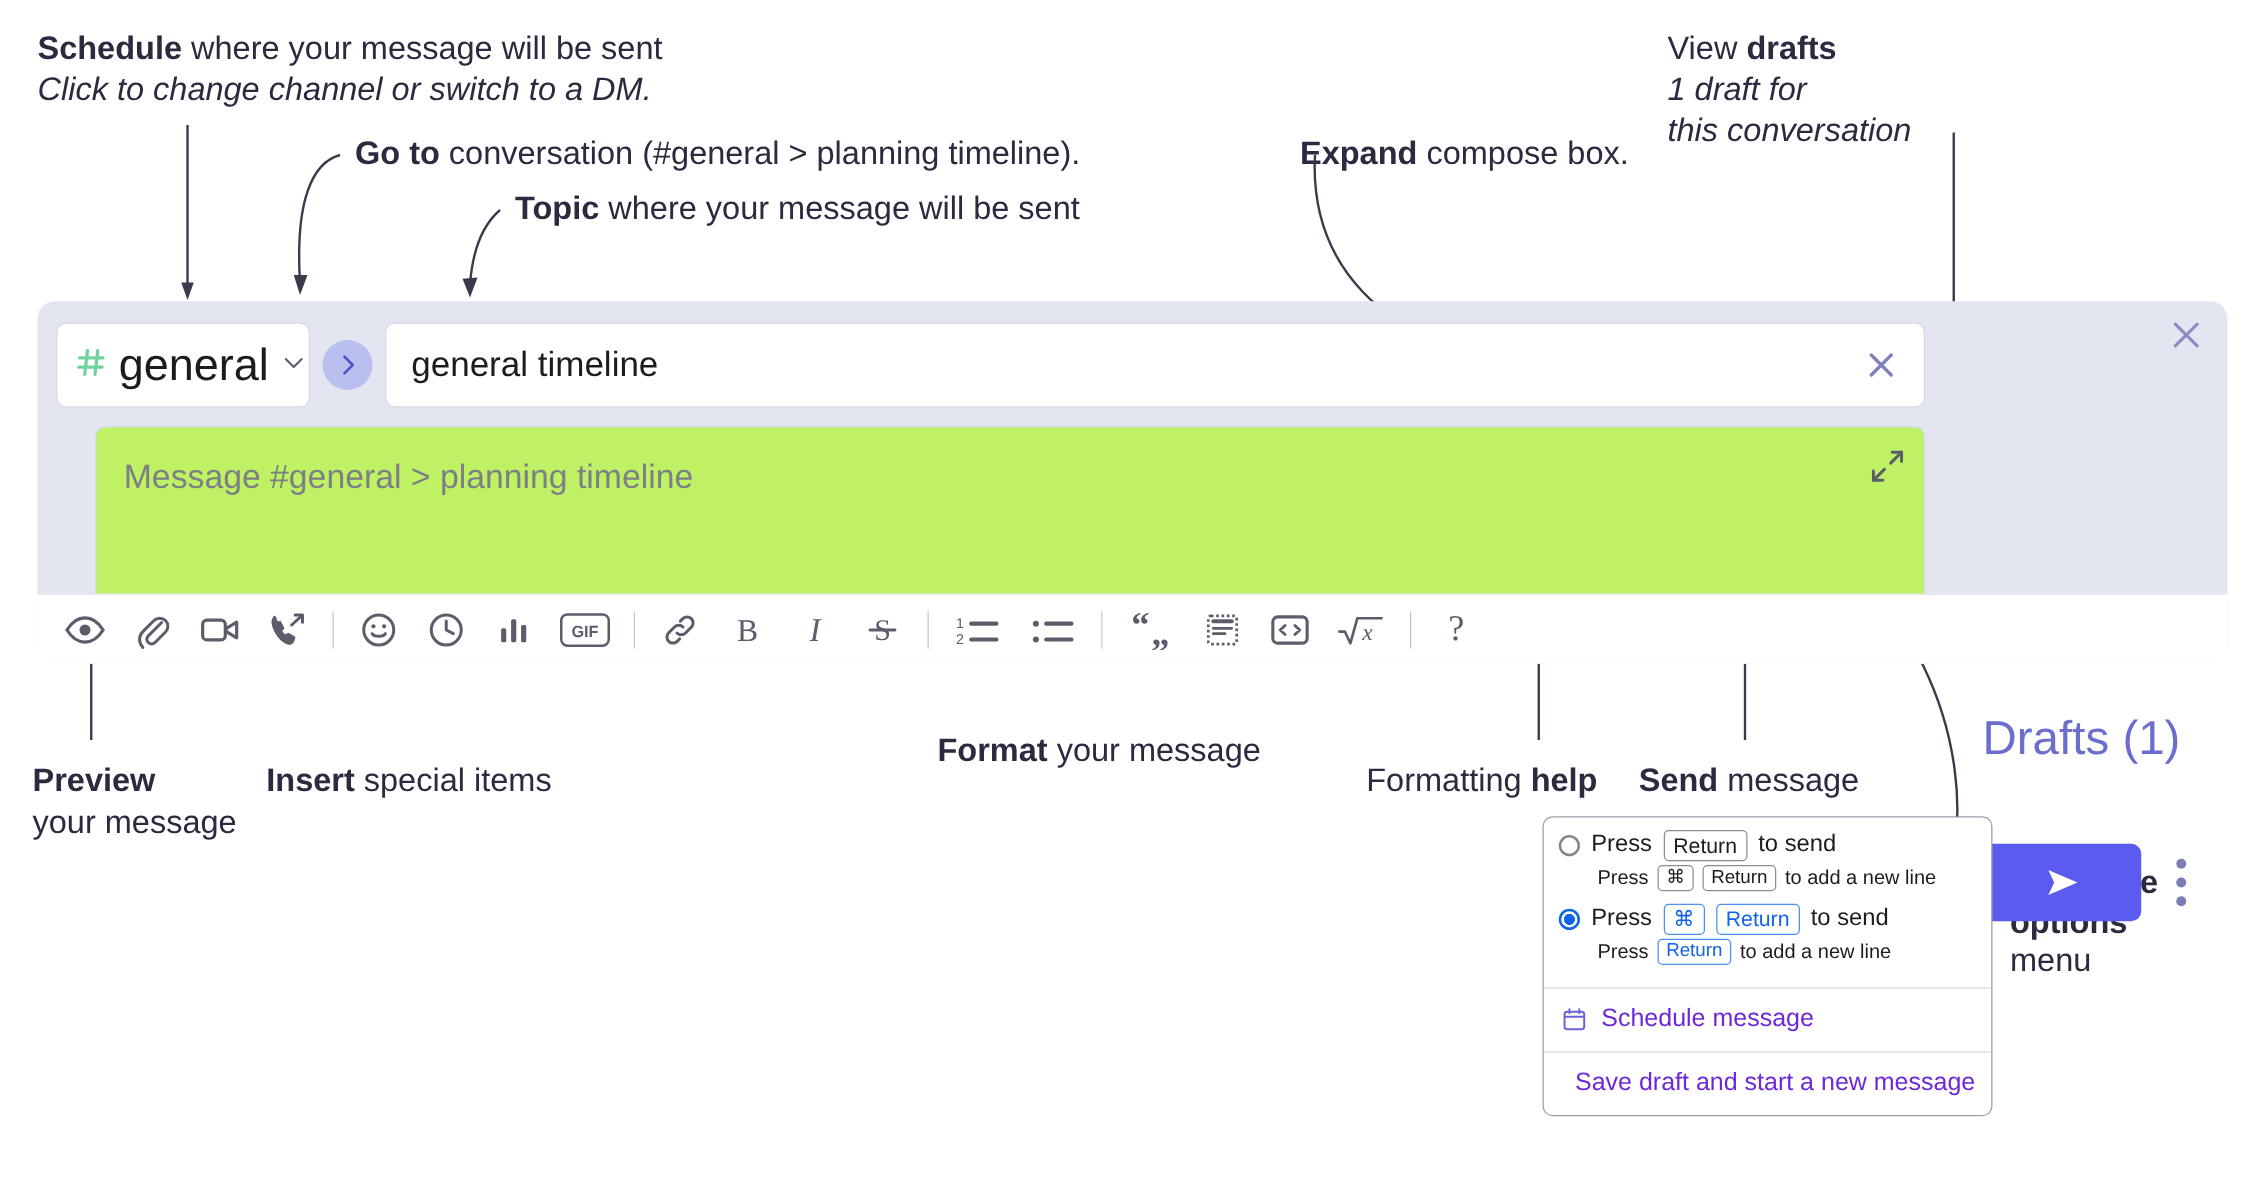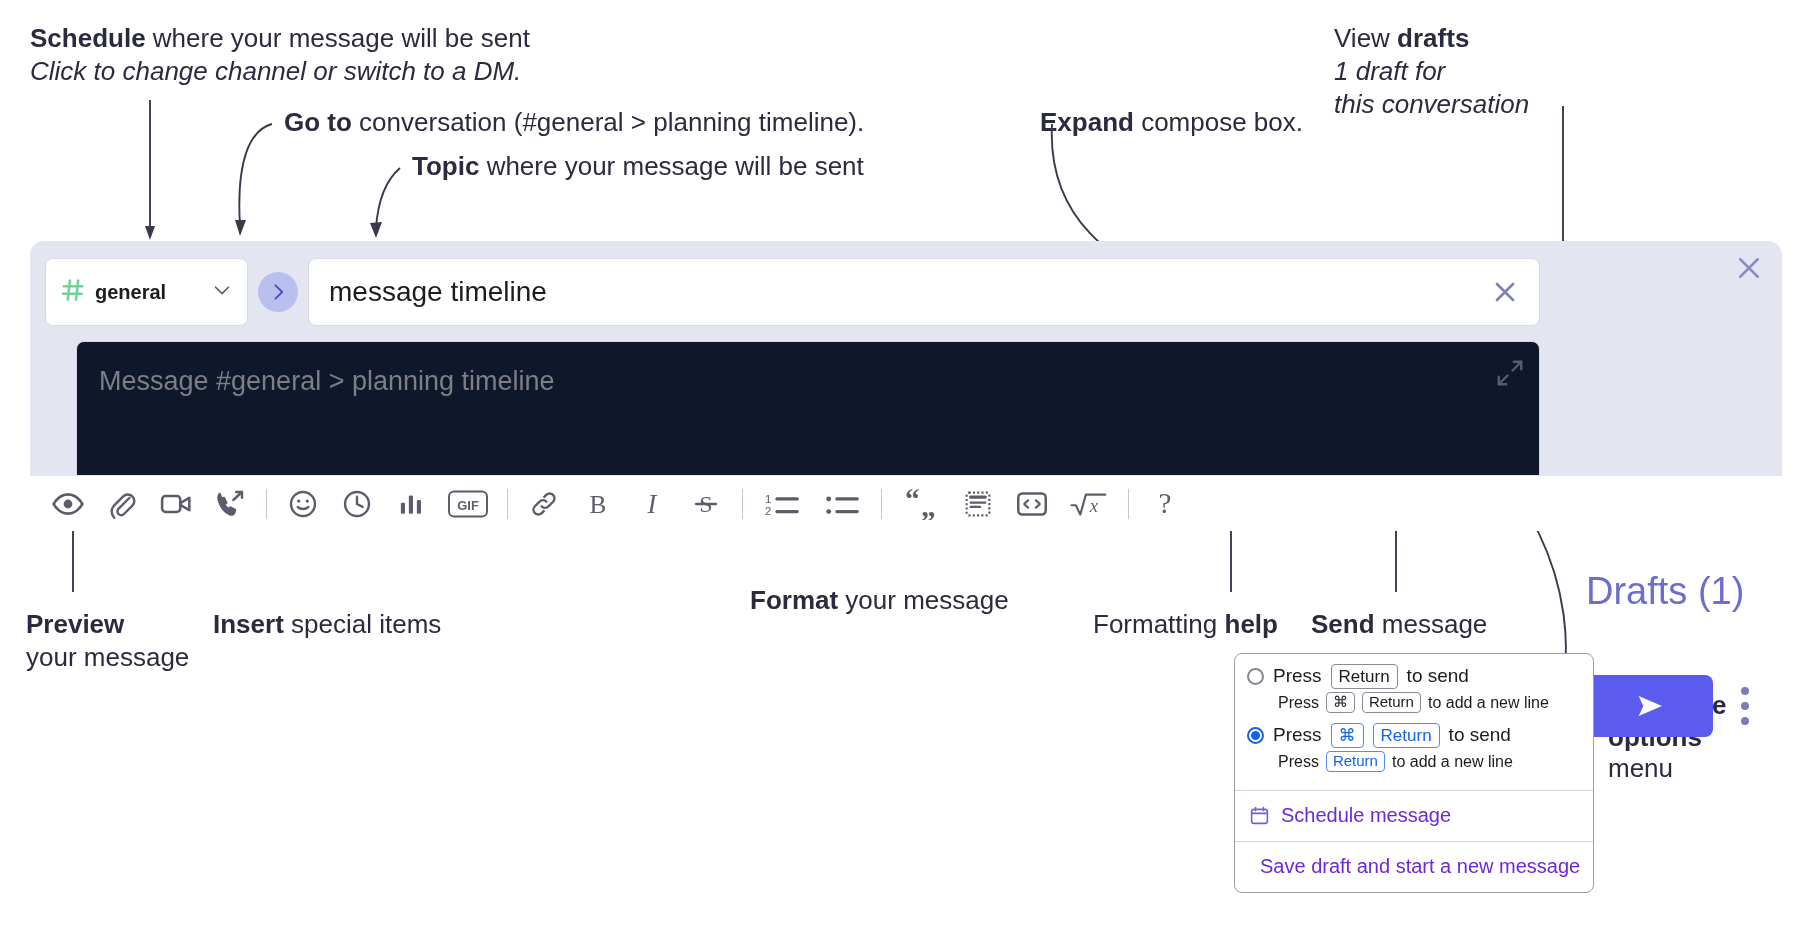--- a/index.html
+++ b/index.html
@@ -62,24 +62,23 @@
     border: 1px solid #d7d9e6;
     border-radius: 8px;
     display: flex;
     align-items: center;
     gap: 9px;
     padding: 0 14px;
     cursor: pointer;
   }
   #hashIcon { flex: 0 0 auto; }
   #channelName {
-    font-size: 20px;
+    font-size: 36px;
     color: #1d1c1d;
     flex: 1 1 auto;
-    font-weight: bold;
   }
   #chevIcon { flex: 0 0 auto; }
 
   #gotoBtn {
     width: 40px; height: 40px;
     margin: 0 10px;
     border-radius: 50%;
     background: #b9c0ef;
     display: flex;
     align-items: center;
@@ -108,21 +107,21 @@
     cursor: pointer;
     display: flex;
     align-items: center;
   }
 
   
   #msgBox {
     position: absolute;
     left: 46px; top: 100px;
     width: 1464px; height: 158px;
-    background: #0f172a;
+    background: #bef264;
     border: 1px solid #d7d9e6;
     border-radius: 8px;
     overflow: hidden;
   }
   #msgPlaceholder {
     position: absolute;
     left: 22px; top: 24px;
     font-size: 27px;
     color: #7d7e86;
     white-space: nowrap;
@@ -396,21 +395,21 @@
         </span>
       </div>
 
       <div id="gotoBtn">
         <svg width="20" height="20" viewBox="0 0 24 24">
           <path d="M9 4 L17 12 L9 20" stroke="#4a52c9" stroke-width="2.4" fill="none" stroke-linecap="round" stroke-linejoin="round"></path>
         </svg>
       </div>
 
       <div id="topicField">
-        <span id="topicValue">message timeline</span>
+        <span id="topicValue">general timeline</span>
         <span id="topicClear">
           <svg width="32" height="32" viewBox="0 0 24 24">
             <path d="M6 6 L18 18 M18 6 L6 18" stroke="#7f82b8" stroke-width="2" stroke-linecap="round" fill="none"></path>
           </svg>
         </span>
       </div>
     </div>
 
     <div id="msgBox">
       <span id="msgPlaceholder">Message #general &gt; planning timeline</span>

